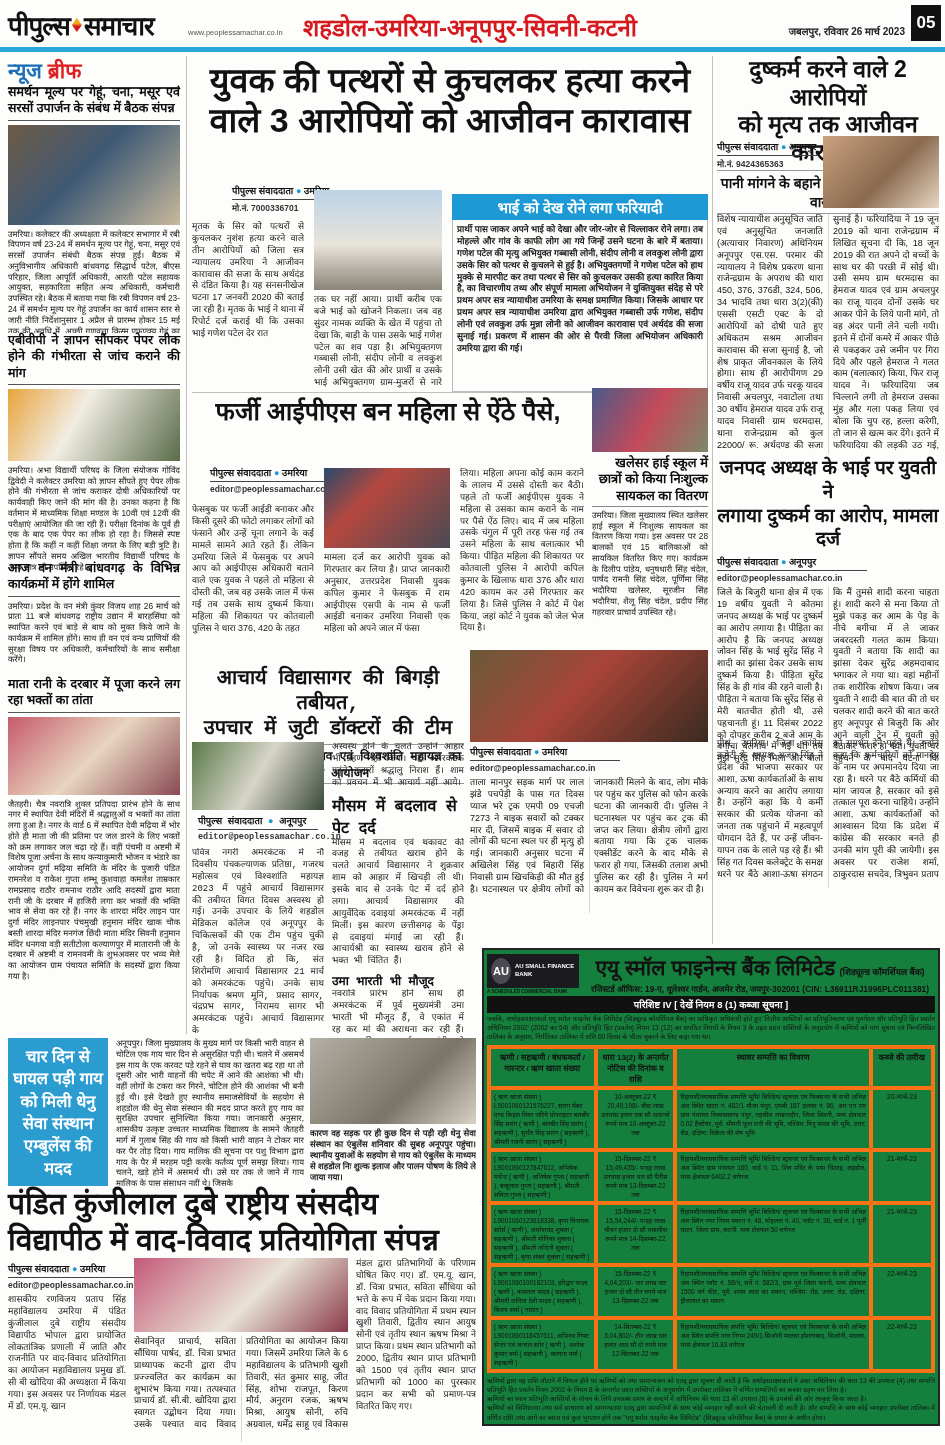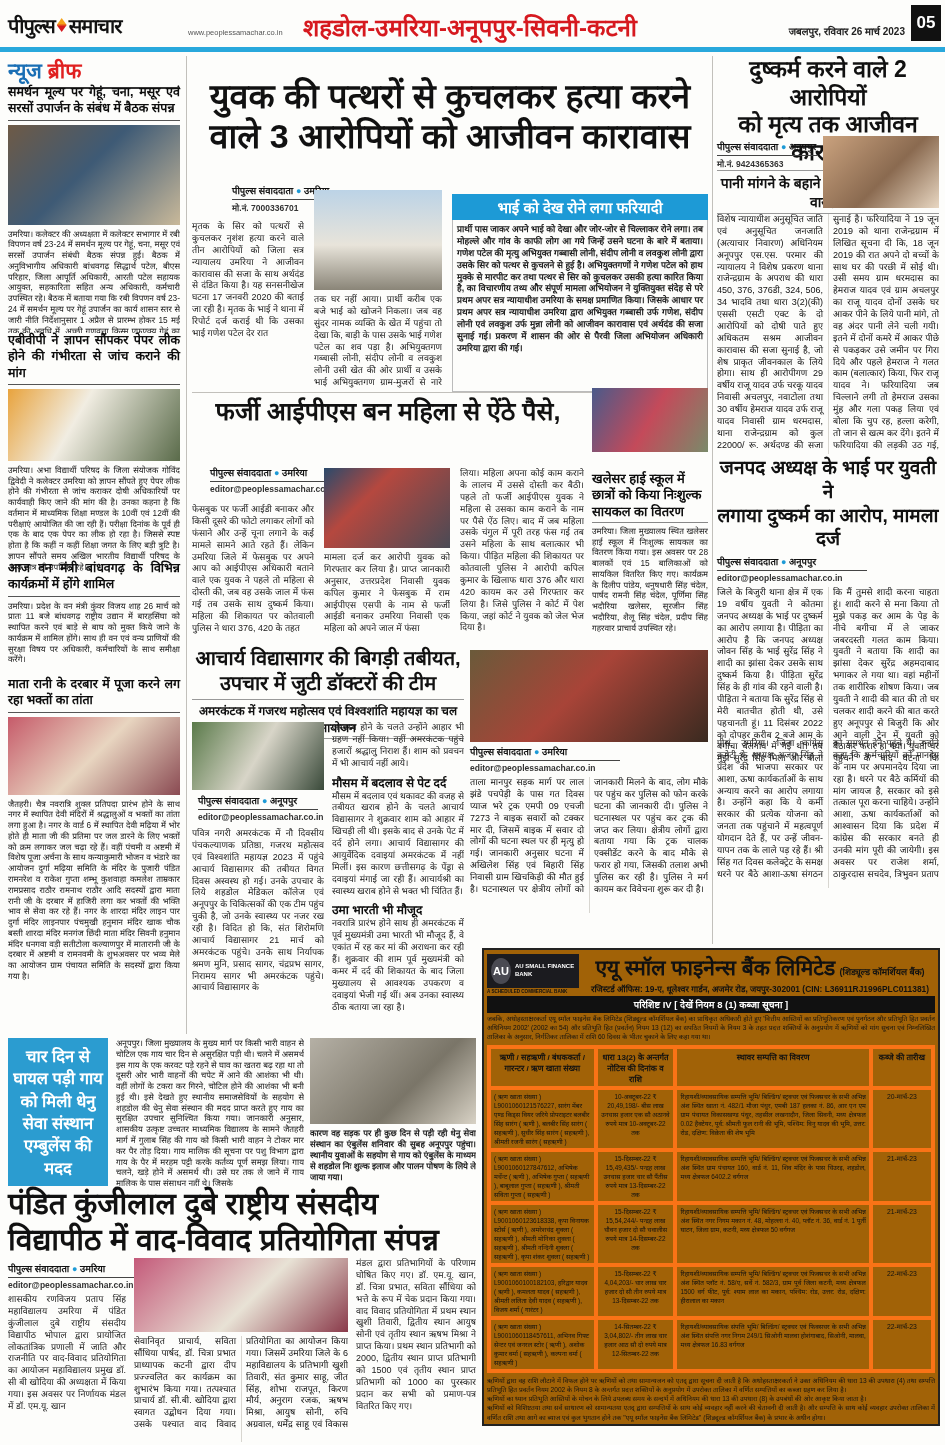--- a/index.html
+++ b/index.html
@@ -35,21 +35,21 @@
   .cols2{column-count:2;column-gap:10px;column-rule:1px solid #d8d6d0;}
   .bank td,.bank th{border:4px solid #f97316;padding:2px 3px;vertical-align:top;}
   .bank{border-collapse:collapse;width:100%;}
 </style>
 </head>
 <body>
 
 <div class="page">
 
   <header class="abs" style="left:0;top:0;width:945px;height:48px;">
-    <div class="abs" style="left:8px;top:6px;width:175px;height:38px;font-weight:800;font-size:20px;letter-spacing:-1px;display:flex;align-items:center;gap:2px;">
+    <div class="abs" style="left:8px;top:6px;width:175px;height:38px;font-weight:800;font-size:26px;letter-spacing:-1px;display:flex;align-items:center;gap:2px;">
       <span>पीपुल्स</span>
       <span style="display:inline-block;width:10px;height:14px;background:linear-gradient(180deg,#f5a31a 40%,#d6191f 60%);clip-path:polygon(50% 0,100% 50%,50% 100%,0 50%);"></span>
       <span>समाचार</span>
     </div>
     <div class="abs" style="left:188px;top:28px;font-size:7.5px;color:#555;">www.peoplessamachar.co.in</div>
     <div class="abs" style="left:280px;top:10px;width:380px;text-align:center;font-size:24px;font-weight:800;color:#d6191f;">शहडोल-उमरिया-अनूपपुर-सिवनी-कटनी</div>
     <div class="abs" style="left:755px;top:24px;width:150px;text-align:right;font-size:10px;font-weight:bold;color:#222;">जबलपुर, रविवार 26 मार्च 2023</div>
     <div class="abs" style="left:911px;top:5px;width:30px;height:36px;background:#111;color:#fff;display:flex;align-items:center;justify-content:center;font-size:17px;font-weight:bold;">05</div>
   </header>
   <div class="abs" style="left:0;top:47px;width:945px;height:5px;background:#29a8dc;"></div>
@@ -81,21 +81,21 @@
     <div class="body-sm jt" style="height:64px;margin-top:4px;">उमरिया। प्रदेश के वन मंत्री कुंवर विजय शाह 26 मार्च को प्रातः 11 बजे बांधवगढ़ राष्ट्रीय उद्यान में बारहसिंघा को स्थापित करने एवं बाड़े से बाघ को मुक्त किये जाने के कार्यक्रम में शामिल होंगे। साथ ही वन एवं वन्य प्राणियों की सुरक्षा विषय पर अधिकारी, कर्मचारियों के साथ समीक्षा करेंगे।</div>
   </div>
 
   <div class="abs" style="left:8px;top:664px;width:172px;margin-top:12px;">
     <div class="hl jt" style="font-size:12.5px;line-height:1.3;border-bottom:1.5px solid #555;padding-bottom:3px;">माता रानी के दरबार में पूजा करने लग रहा भक्तों का तांता</div>
     <div class="photo g-temple" style="width:172px;height:78px;margin-top:4px;"></div>
     <div class="body-sm jt" style="height:240px;margin-top:4px;">जैतहरी। चैत्र नवरात्रि शुक्ल प्रतिपदा प्रारंभ होने के साथ नगर में स्थापित देवी मंदिरों में श्रद्धालुओं व भक्तों का तांता लगा हुआ है। नगर के वार्ड 6 में स्थापित देवी मढ़िया में भोर होते ही माता जी की प्रतिमा पर जल डारने के लिए भक्तों को क्रम लगाकर जल चढ़ा रहे हैं। वहीं पंचमी व अष्टमी में विशेष पूजा अर्चना के साथ कन्याकुमारी भोजन व भंडारे का आयोजन दुर्गा मढ़िया समिति के मंदिर के पुजारी पंडित रामनरेश व राकेश गुप्ता शम्भू कुशवाहा कमलेश ताम्रकार रामप्रसाद राठौर रामनाथ राठौर आदि सदस्यों द्वारा माता रानी जी के दरबार में हाजिरी लगा कर भक्तों की भक्ति भाव से सेवा कर रहे हैं। नगर के शारदा मंदिर लाइन पार दुर्गा मंदिर लाइनपार पंचमुखी हनुमान मंदिर खाक चौक बस्ती शारदा मंदिर मनगंज छिंदी माता मंदिर सिवनी हनुमान मंदिर धनगवा वड़ी सतीटोला कल्याणपुर में मातारानी जी के दरबार में अष्टमी व रामनवमी के शुभअवसर पर भव्य मेले का आयोजन ग्राम पंचायत समिति के सदस्यों द्वारा किया गया है।</div>
   </div>
 
   <section class="abs" style="left:192px;top:56px;width:516px;height:334px;">
-    <div style="text-align:center;font-size:34px;font-weight:800;line-height:1.18;margin-top:20px;">
+    <div style="text-align:center;font-size:34px;font-weight:800;line-height:1.18;margin-top:4px;">
       <div>युवक की पत्थरों से कुचलकर हत्या करने</div>
       <div>वाले 3 आरोपियों को आजीवन कारावास</div>
     </div>
     <div class="abs" style="left:40px;top:128px;width:110px;">
       <div class="byline"><span>पीपुल्स संवाददाता</span> <span class="dot">●</span> <span>उमरिया</span></div>
       <div class="contact">मो.नं. 7000336701</div>
     </div>
     <div class="abs body-txt jt" style="left:0px;top:165px;width:112px;height:168px;">मृतक के सिर को पत्थरों से कुचलकर नृशंश हत्या करने वाले तीन आरोपियों को जिला सत्र न्यायालय उमरिया ने आजीवन कारावास की सजा के साथ अर्थदंड से दंडित किया है। यह सनसनीखेज घटना 17 जनवरी 2020 की बताई जा रही है। मृतक के भाई ने थाना में रिपोर्ट दर्ज कराई थी कि उसका भाई गणेश पटेल देर रात</div>
     <div class="abs photo g-court" style="left:122px;top:134px;width:128px;height:100px;"></div>
     <div class="abs body-txt jt" style="left:122px;top:238px;width:128px;height:95px;">तक घर नहीं आया। प्रार्थी करीब एक बजे भाई को खोजने निकला। जब वह सुंदर नामक व्यक्ति के खेत में पहुंचा तो देखा कि, बाड़ी के पास उसके भाई गणेश पटेल का शव पड़ा है। अभियुक्तगण गब्बासी लोनी, संदीप लोनी व लवकुश लोनी उसी खेत की ओर प्रार्थी व उसके भाई अभियुक्तगण ग्राम-मुजरों से नारे लेकर गये थे।</div>
@@ -115,21 +115,21 @@
       <div class="contact">editor@peoplessamachar.co.in</div>
     </div>
     <div class="abs body-txt jt" style="left:0;top:108px;width:122px;height:138px;">फेसबुक पर फर्जी आईडी बनाकर और किसी दूसरे की फोटो लगाकर लोगों को फंसाने और उन्हें चूना लगाने के कई मामले सामने आते रहते हैं। लेकिन उमरिया जिले में फेसबुक पर अपने आप को आईपीएस अधिकारी बताने वाले एक युवक ने पहले तो महिला से दोस्ती की, जब वह उसके जाल में फंस गई तब उसके साथ दुष्कर्म किया। महिला की शिकायत पर कोतवाली पुलिस ने धारा 376, 420 के तहत</div>
     <div class="abs photo g-police" style="left:132px;top:72px;width:126px;height:80px;"></div>
     <div class="abs body-txt jt" style="left:132px;top:156px;width:126px;height:90px;">मामला दर्ज कर आरोपी युवक को गिरफ्तार कर लिया है। प्राप्त जानकारी अनुसार, उत्तरप्रदेश निवासी युवक कपिल कुमार ने फेसबुक में राम आईपीएस एसपी के नाम से फर्जी आईडी बनाकर उमरिया निवासी एक महिला को अपने जाल में फंसा</div>
     <div class="abs body-txt jt" style="left:268px;top:72px;width:124px;height:174px;">लिया। महिला अपना कोई काम कराने के लालच में उससे दोस्ती कर बैठी। पहले तो फर्जी आईपीएस युवक ने महिला से उसका काम कराने के नाम पर पैसे ऐंठ लिए। बाद में जब महिला उसके चंगुल में पूरी तरह फंस गई तब उसने महिला के साथ बलात्कार भी किया। पीड़ित महिला की शिकायत पर कोतवाली पुलिस ने आरोपी कपिल कुमार के खिलाफ धारा 376 और धारा 420 कायम कर उसे गिरफ्तार कर लिया है। जिसे पुलिस ने कोर्ट में पेश किया, जहां कोर्ट ने युवक को जेल भेज दिया है।</div>
   </section>
 
   <section class="abs" style="left:592px;top:388px;width:116px;height:254px;">
     <div class="photo g-cycle" style="width:116px;height:64px;"></div>
-    <div class="hl" style="font-size:13px;line-height:1.25;text-align:left;margin-top:19px;border-bottom:1px solid #888;padding-bottom:2px;">खलेसर हाई स्कूल में छात्रों को किया निःशुल्क सायकल का वितरण</div>
+    <div class="hl" style="font-size:13px;line-height:1.25;text-align:right;margin-top:3px;border-bottom:1px solid #888;padding-bottom:2px;">खलेसर हाई स्कूल में छात्रों को किया निःशुल्क सायकल का वितरण</div>
     <div class="body-sm jt" style="height:128px;margin-top:3px;">उमरिया। जिला मुख्यालय स्थित खलेसर हाई स्कूल में निःशुल्क सायकल का वितरण किया गया। इस अवसर पर 28 बालकों एवं 15 बालिकाओं को सायकिल वितरित किए गए। कार्यक्रम के दिलीप पांडेय, धनुषधारी सिंह चंदेल, पार्षद रामनी सिंह चंदेल, पूर्णिमा सिंह भदौरिया खलेसर, सूरजीन सिंह भदौरिया, शैलू सिंह चंदेल, प्रदीप सिंह गहरवार प्राचार्य उपस्थित रहे।</div>
   </section>
 
   <section class="abs" style="left:717px;top:56px;width:222px;height:398px;">
     <div style="font-size:23px;font-weight:800;line-height:1.2;text-align:center;">
       <div>दुष्कर्म करने वाले 2 आरोपियों</div>
       <div>को मृत्य तक आजीवन कारावास</div>
     </div>
     <div style="font-size:14px;font-weight:800;text-align:center;border-top:1px solid #999;border-bottom:1px solid #999;padding:2px 0;margin-top:4px;">पानी मांगने के बहाने घर में घुसकर किया था वारदात</div>
     <div class="abs" style="left:0;top:84px;width:100px;">
@@ -153,35 +153,35 @@
       <div class="byline"><span>पीपुल्स संवाददाता</span> <span class="dot">●</span> <span>अनूपपुर</span></div>
       <div class="contact">editor@peoplessamachar.co.in</div>
     </div>
     <div class="cols2 jt" style="height:188px;margin-top:4px;font-size:9px;line-height:1.32;overflow:hidden;">
       <span>जिले के बिजुरी थाना क्षेत्र में एक 19 वर्षीय युवती ने कोतमा जनपद अध्यक्ष के भाई पर दुष्कर्म का आरोप लगाया है। पीड़िता का आरोप है कि जनपद अध्यक्ष जोवन सिंह के भाई सुरेंद्र सिंह ने शादी का झांसा देकर उसके साथ दुष्कर्म किया है। पीड़िता सुरेंद्र सिंह के ही गांव की रहने वाली है। पीड़िता ने बताया कि सुरेंद्र सिंह से मेरी बातचीत होती थी, उसे पहचानती हूं। 11 दिसंबर 2022 को दोपहर करीब 2 बजे आम के बगीचा बेलगांव में गई थी। तब मुझे सुरेंद्र सिंह मिला और बोला कि मैं तुमसे शादी करना चाहता हूं।</span>
       <span> </span>
       <span>शादी करने से मना किया तो मुझे पकड़ कर आम के पेड़ के नीचे बगीचा में ले जाकर जबरदस्ती गलत काम किया। युवती ने बताया कि शादी का झांसा देकर सुरेंद्र अहमदाबाद भगाकर ले गया था। वहां महीनों तक शारीरिक शोषण किया। जब युवती ने शादी की बात की तो घर चलकर शादी करने की बात करते हुए अनूपपुर से बिजुरी कि ओर आने वाली ट्रेन में युवती को बैठाकर फरार हो गया। युवती घर पहुंचने के बाद घटना कि जानकारी परिजनों को दी। इसके बाद बिजुरी थाना में परिजन सहित पहुंचकर पूरी आप बीती बताई। युवती के कथन पर बिजुरी पुलिस ने सुरेंद्र सिंह पर धारा 376 का अपराध पंजीबद्ध कर जांच में लिया है।</span>
     </div>
   </section>
 
-  <section class="abs" style="left:192px;top:646px;width:272px;height:388px;">
+  <section class="abs" style="left:192px;top:666px;width:272px;height:388px;font-family:Liberation Mono, monospace;">
     <div style="font-size:20px;font-weight:800;line-height:1.25;text-align:center;">
       <div>आचार्य विद्यासागर की बिगड़ी तबीयत,</div>
       <div>उपचार में जुटी डॉक्टरों की टीम</div>
     </div>
     <div style="font-size:12px;font-weight:800;text-align:center;border-top:1px solid #999;border-bottom:1px solid #999;padding:2px 0;margin-top:3px;">अमरकंटक में गजरथ महोत्सव एवं विश्वशांति महायज्ञ का चल रहा आयोजन</div>
     <div class="abs photo g-tent" style="left:0;top:76px;width:132px;height:68px;"></div>
     <div class="abs" style="left:6px;top:148px;width:120px;">
       <div class="byline"><span>पीपुल्स संवाददाता</span> <span class="dot">●</span> <span>अनूपपुर</span></div>
       <div class="contact">editor@peoplessamachar.co.in</div>
     </div>
     <div class="abs body-txt jt" style="left:0;top:182px;width:132px;height:204px;">पवित्र नगरी अमरकंटक में नौ दिवसीय पंचकल्याणक प्रतिष्ठा, गजरथ महोत्सव एवं विश्वशांति महायज्ञ 2023 में पहुंचे आचार्य विद्यासागर की तबीयत विगत दिवस अस्वस्थ हो गई। उनके उपचार के लिये शहडोल मेडिकल कॉलेज एवं अनूपपुर के चिकित्सकों की एक टीम पहुंच चुकी है, जो उनके स्वास्थ्य पर नजर रख रही है। विदित हो कि, संत शिरोमणि आचार्य विद्यासागर 21 मार्च को अमरकंटक पहुंचे। उनके साथ निर्यापक श्रमण मुनि, प्रसाद सागर, चंद्रप्रभ सागर, निरामय सागर भी अमरकंटक पहुंचे। आचार्य विद्यासागर के</div>
     <div class="abs" style="left:140px;top:76px;width:132px;height:312px;overflow:hidden;">
       <div class="body-txt jt">अस्वस्थ होने के चलते उन्होंने आहार भी ग्रहण नहीं किया। वहीं अमरकंटक पहुंचे हजारों श्रद्धालु निराश हैं। शाम को प्रवचन में भी आचार्य नहीं आये।</div>
-      <div class="hl" style="font-size:12px;margin-top:4px;">मौसम में बदलाव से पेट दर्द</div>
+      <div class="hl" style="font-size:16px;margin-top:4px;">मौसम में बदलाव से पेट दर्द</div>
       <div class="body-txt jt">मौसम में बदलाव एवं थकावट की वजह से तबीयत खराब होने के चलते आचार्य विद्यासागर ने शुक्रवार शाम को आहार में खिचड़ी ली थी। इसके बाद से उनके पेट में दर्द होने लगा। आचार्य विद्यासागर की आयुर्वेदिक दवाइयां अमरकंटक में नहीं मिलीं। इस कारण छत्तीसगढ़ के पेंड्रा से दवाइयां मंगाई जा रही हैं। आचार्यश्री का स्वास्थ्य खराब होने से भक्त भी चिंतित हैं।</div>
       <div class="hl" style="font-size:12px;margin-top:4px;">उमा भारती भी मौजूद</div>
       <div class="body-txt jt">नवरात्रि प्रारंभ होने साथ ही अमरकंटक में पूर्व मुख्यमंत्री उमा भारती भी मौजूद हैं, वे एकांत में रह कर मां की अराधना कर रही हैं। शुक्रवार की शाम पूर्व मुख्यमंत्री को कमर में दर्द की शिकायत के बाद जिला मुख्यालय से आवश्यक उपकरण व दवाइयां भेजी गई थीं। अब उनका स्वास्थ्य ठीक बताया जा रहा है।</div>
     </div>
   </section>
 
   <section class="abs" style="left:470px;top:646px;width:238px;height:314px;">
     <div class="photo g-truck" style="width:238px;height:92px;margin-top:4px;"></div>
     <div style="width:150px;margin-top:3px;">
       <div class="byline"><span>पीपुल्स संवाददाता</span> <span class="dot">●</span> <span>उमरिया</span></div>
@@ -195,21 +195,21 @@
   </section>
 
   <section class="abs" style="left:717px;top:732px;width:222px;height:212px;">
     <div class="cols2 jt" style="height:150px;margin-top:6px;font-size:9px;line-height:1.32;overflow:hidden;">
       <span>पीसं, उमरिया। जिला कांग्रेस कमेटी के अध्यक्ष अजय सिंह ने प्रदेश की भाजपा सरकार पर आशा, ऊषा कार्यकर्ताओं के साथ अन्याय करने का आरोप लगाया है। उन्होंने कहा कि ये कर्मी सरकार की प्रत्येक योजना को जनता तक पहुंचाने में महत्वपूर्ण योगदान देते हैं, पर उन्हें जीवन-यापन तक के लाले पड़ रहे हैं। श्री सिंह गत दिवस कलेक्ट्रेट के समक्ष धरने पर बैठे आशा-ऊषा संगठन को समर्थन देने पहुंचे थे। उन्होंने कहा कि कर्मचारियों को</span>
       <span> </span>
       <span>मानदेय के नाम पर अपमानदेय दिया जा रहा है। धरने पर बैठे कर्मियों की मांग जायज है, सरकार को इसे तत्काल पूरा करना चाहिये। उन्होंने आशा, ऊषा कार्यकर्ताओं को आश्वासन दिया कि प्रदेश में कांग्रेस की सरकार बनते ही उनकी मांग पूरी की जायेगी। इस अवसर पर राजेश शर्मा, ठाकुरदास सचदेव, त्रिभुवन प्रताप सिंह, विजय कोल, रामकिशोर चतुर्वेदी, पुष्पराज सिंह, राजीव सिंह बघेल सहित बड़ी संख्या में कांग्रेस जन उपस्थित रहे।</span>
     </div>
   </section>
 
-  <section class="abs" style="left:482px;top:948px;width:458px;height:478px;border:2px solid #222;padding:3px;background:#a16207;">
+  <section class="abs" style="left:482px;top:948px;width:458px;height:478px;border:2px solid #222;padding:3px;background:#15803d;">
     <div style="display:flex;align-items:center;gap:6px;">
       <div style="width:92px;flex:0 0 auto;">
         <div style="background:#1b1b1f;padding:4px;display:flex;align-items:center;gap:4px;">
           <div style="width:26px;height:26px;border-radius:50%;background:#4a4a52;color:#fff;display:flex;align-items:center;justify-content:center;font-weight:bold;font-size:11px;">AU</div>
           <div style="color:#fff;font-size:6px;font-weight:bold;line-height:1.2;">AU SMALL FINANCE BANK</div>
         </div>
         <div style="font-size:4.6px;font-weight:bold;color:#111;margin-top:1px;">A SCHEDULED COMMERCIAL BANK</div>
       </div>
       <div style="flex:1;text-align:center;">
         <span style="font-size:21px;font-weight:800;">एयू स्मॉल फाइनेन्स बैंक लिमिटेड</span>

